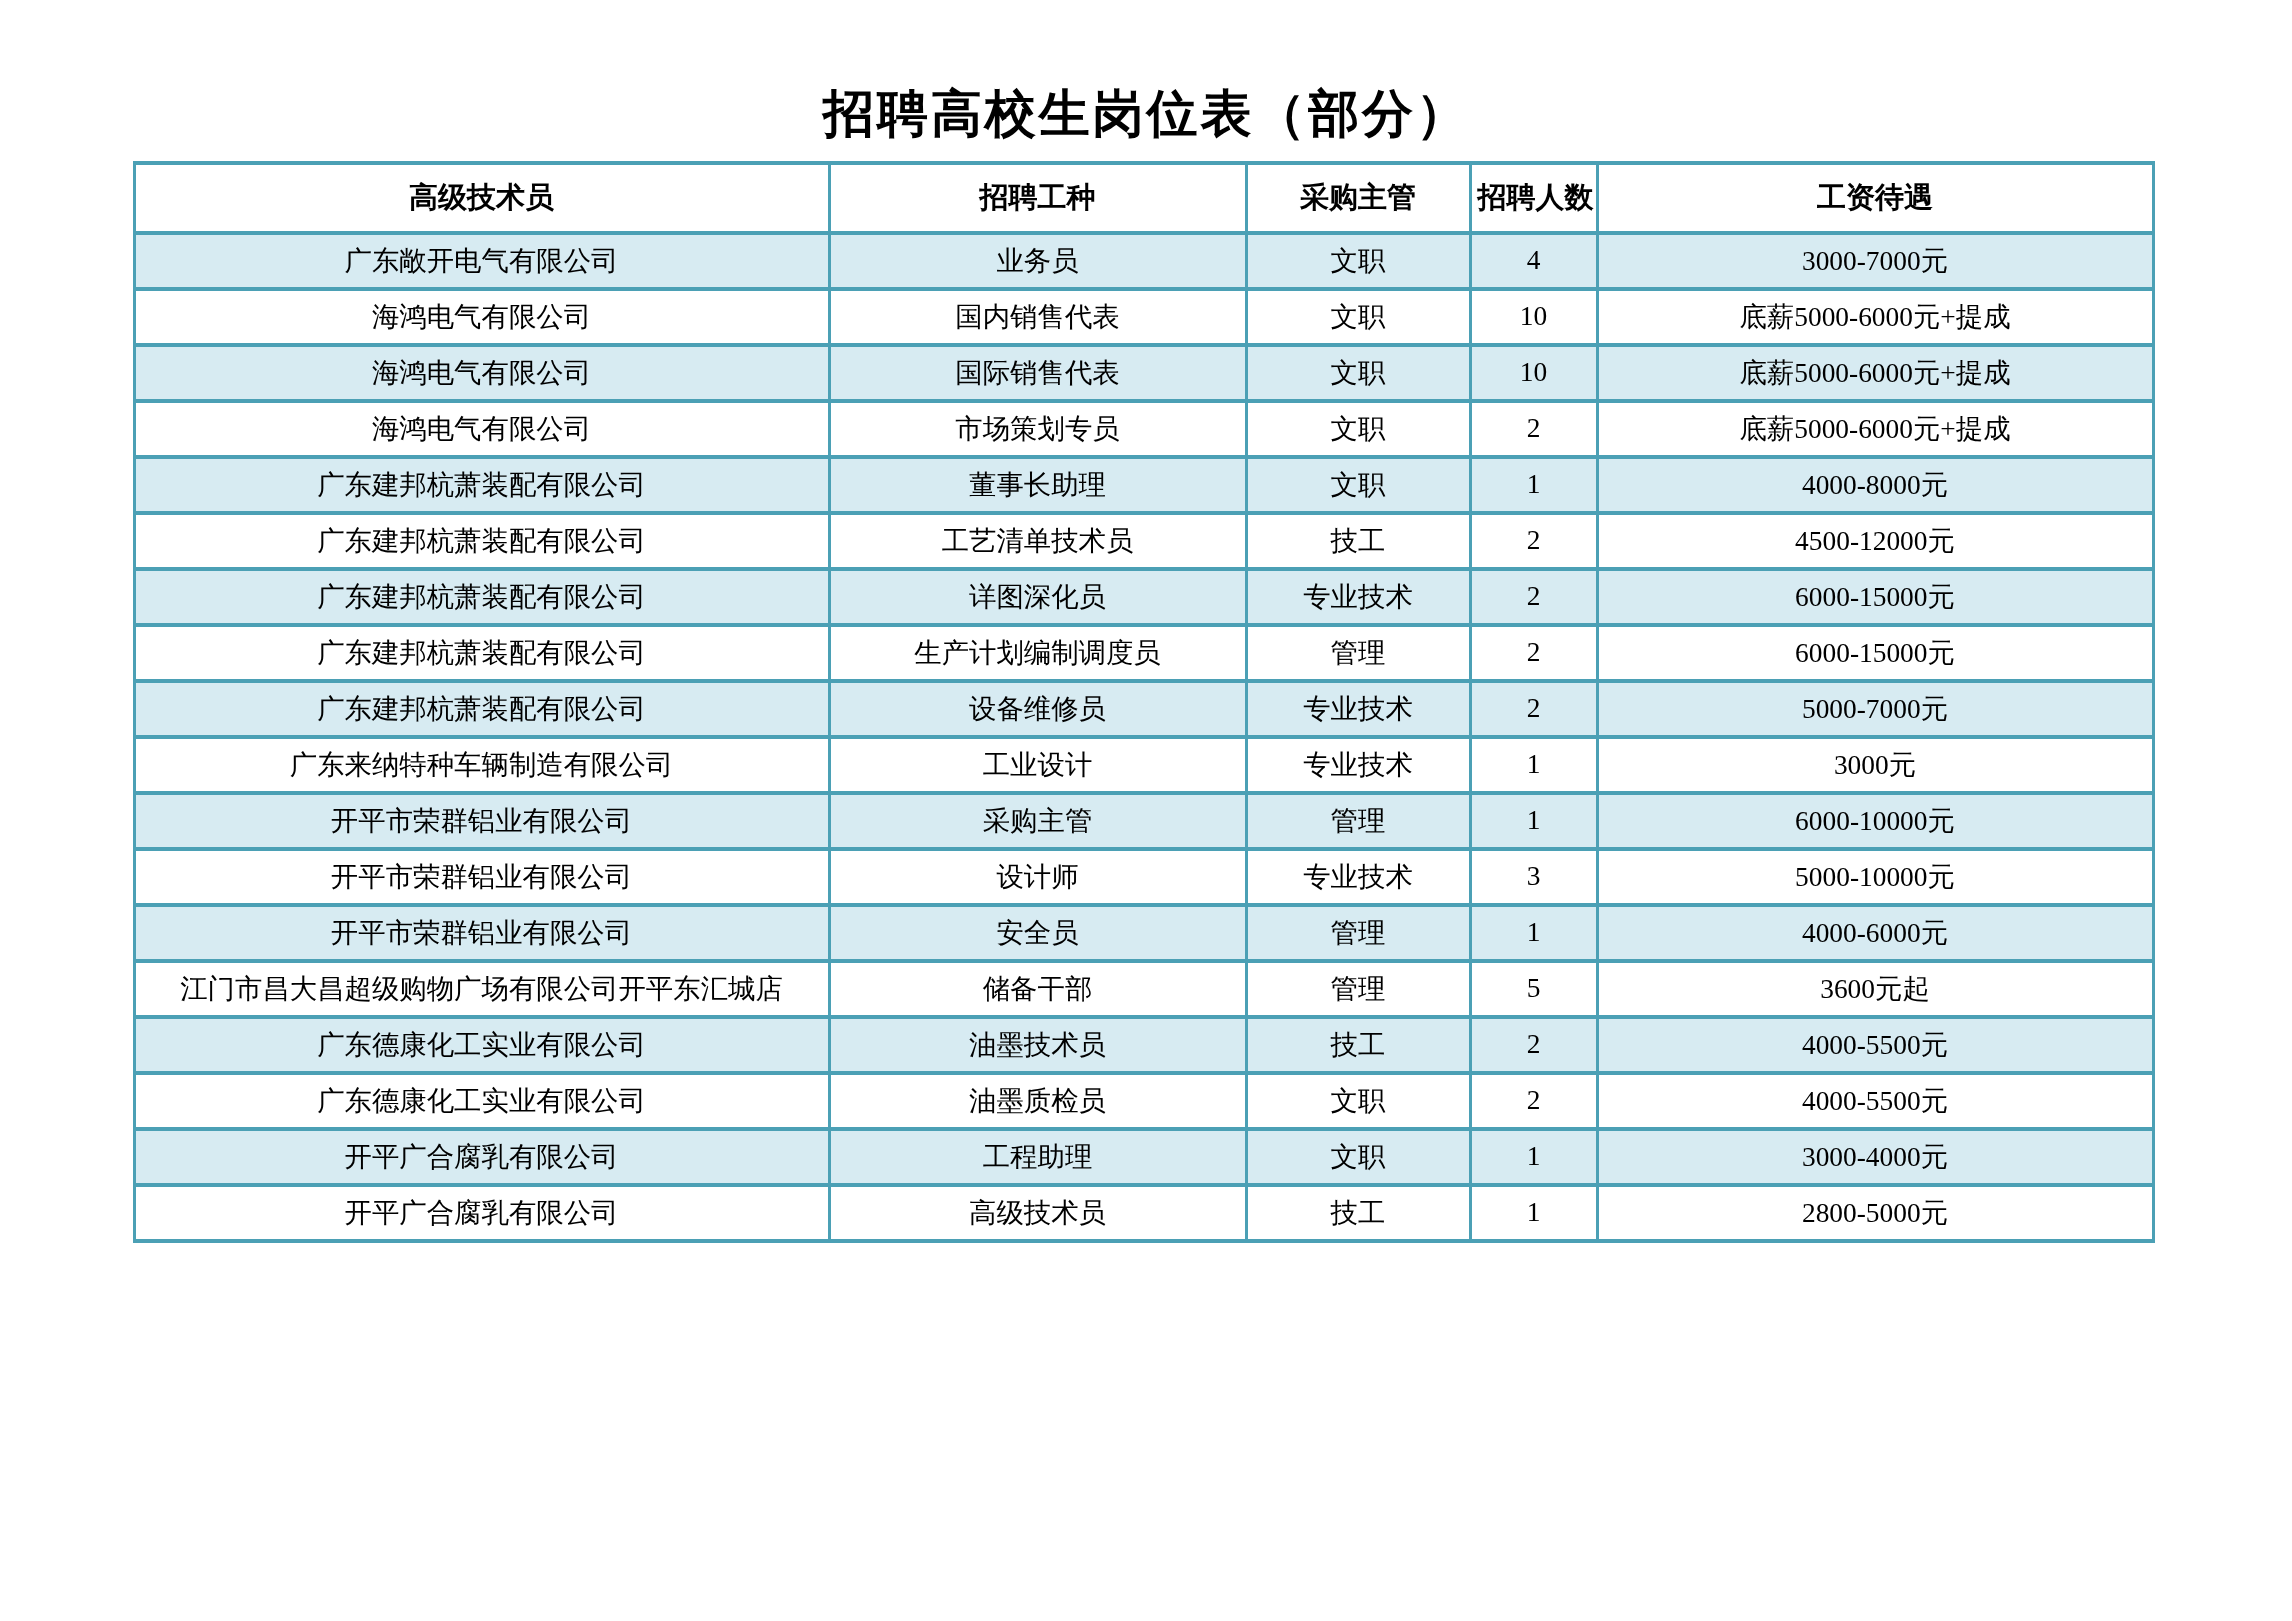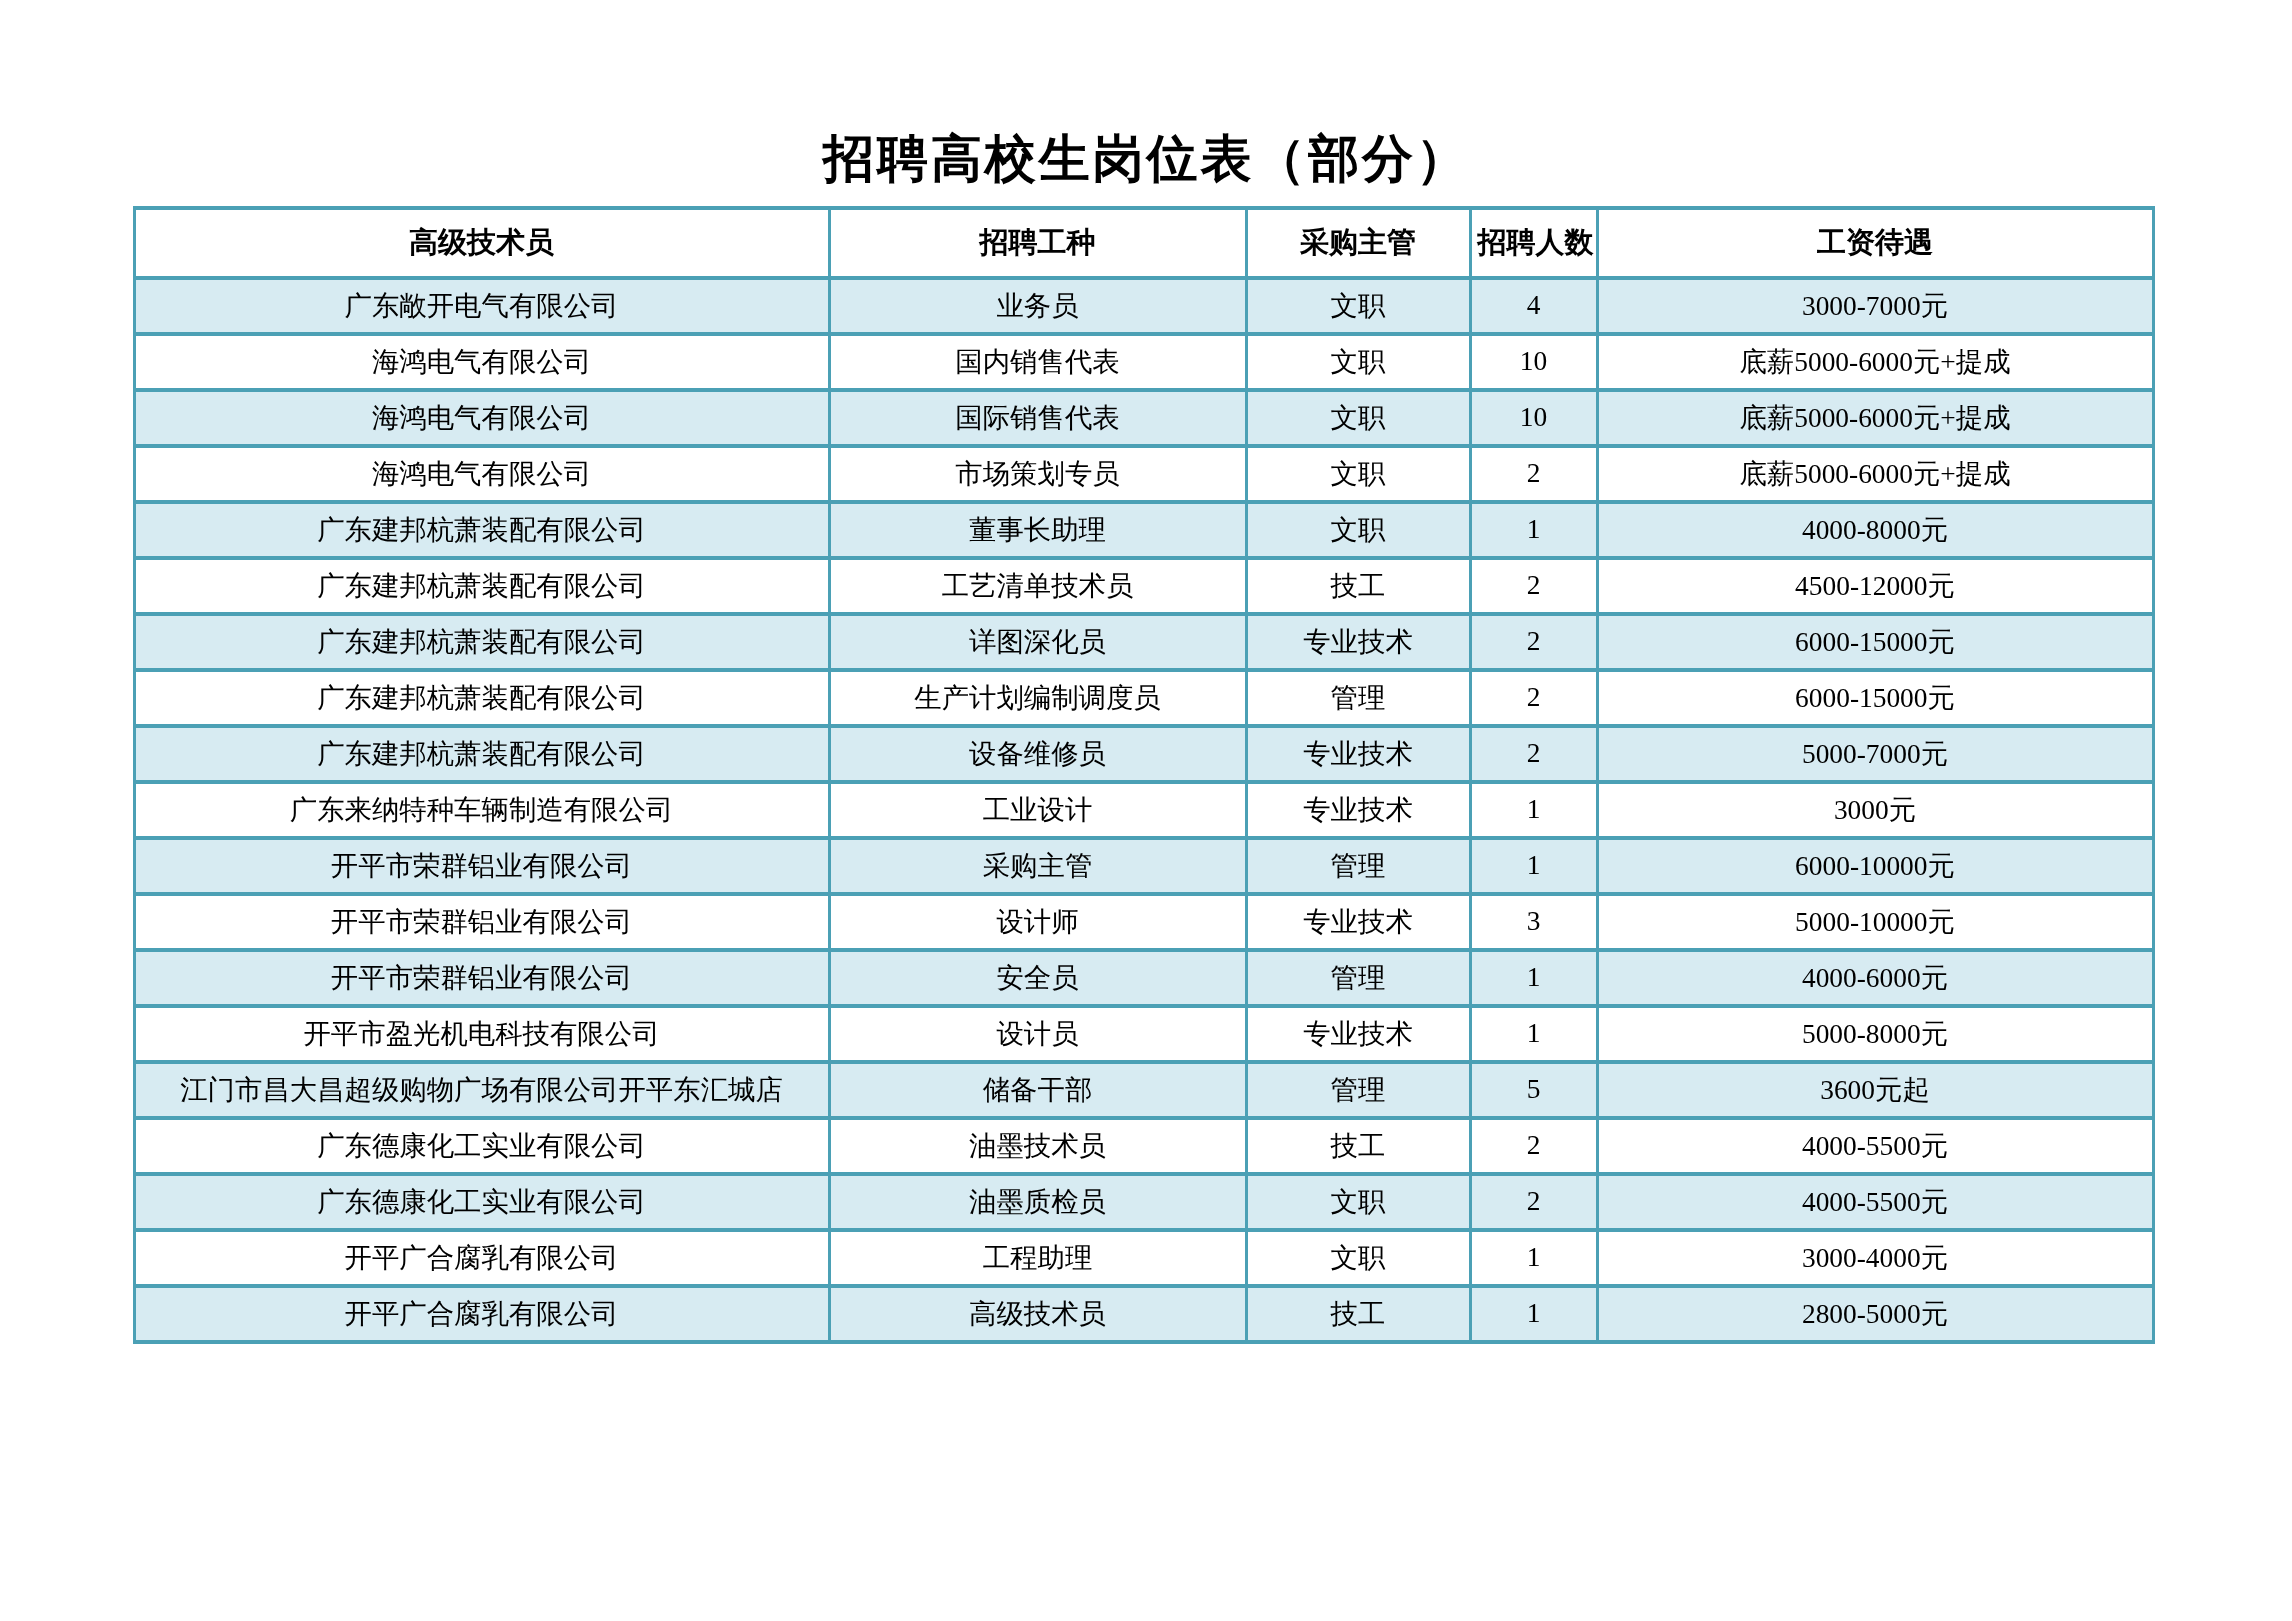--- a/index.html
+++ b/index.html
@@ -8,22 +8,22 @@
     background: #ffffff;
   }
   body {
     width: 2293px;
     height: 1621px;
     font-family: "Liberation Serif", "DejaVu Serif", serif;
     color: #000000;
   }
   .page {
     width: 2028px;
-    margin: 16px auto;
-    padding-top: 109px;
+    margin: 0 auto;
+    padding-top: 80px;
   }
   .doc-title {
     margin: 0 0 11.8px 0;
     text-align: center;
     font-size: 51px;
     font-weight: bold;
     letter-spacing: 2.9px;
     color: #000000;
     font-family: "Liberation Serif", "DejaVu Serif", serif;
   }
@@ -166,27 +166,20 @@
           <td>5000-10000元</td>
         </tr>
         <tr>
           <td>开平市荣群铝业有限公司</td>
           <td>安全员</td>
           <td>管理</td>
           <td>1</td>
           <td>4000-6000元</td>
         </tr>
         <tr>
-          <td>开平市盈光机电科技有限公司</td>
-          <td>设计员</td>
-          <td>专业技术</td>
-          <td>1</td>
-          <td>5000-8000元</td>
-        </tr>
-        <tr>
           <td>江门市昌大昌超级购物广场有限公司开平东汇城店</td>
           <td>储备干部</td>
           <td>管理</td>
           <td>5</td>
           <td>3600元起</td>
         </tr>
         <tr>
           <td>广东德康化工实业有限公司</td>
           <td>油墨技术员</td>
           <td>技工</td>

